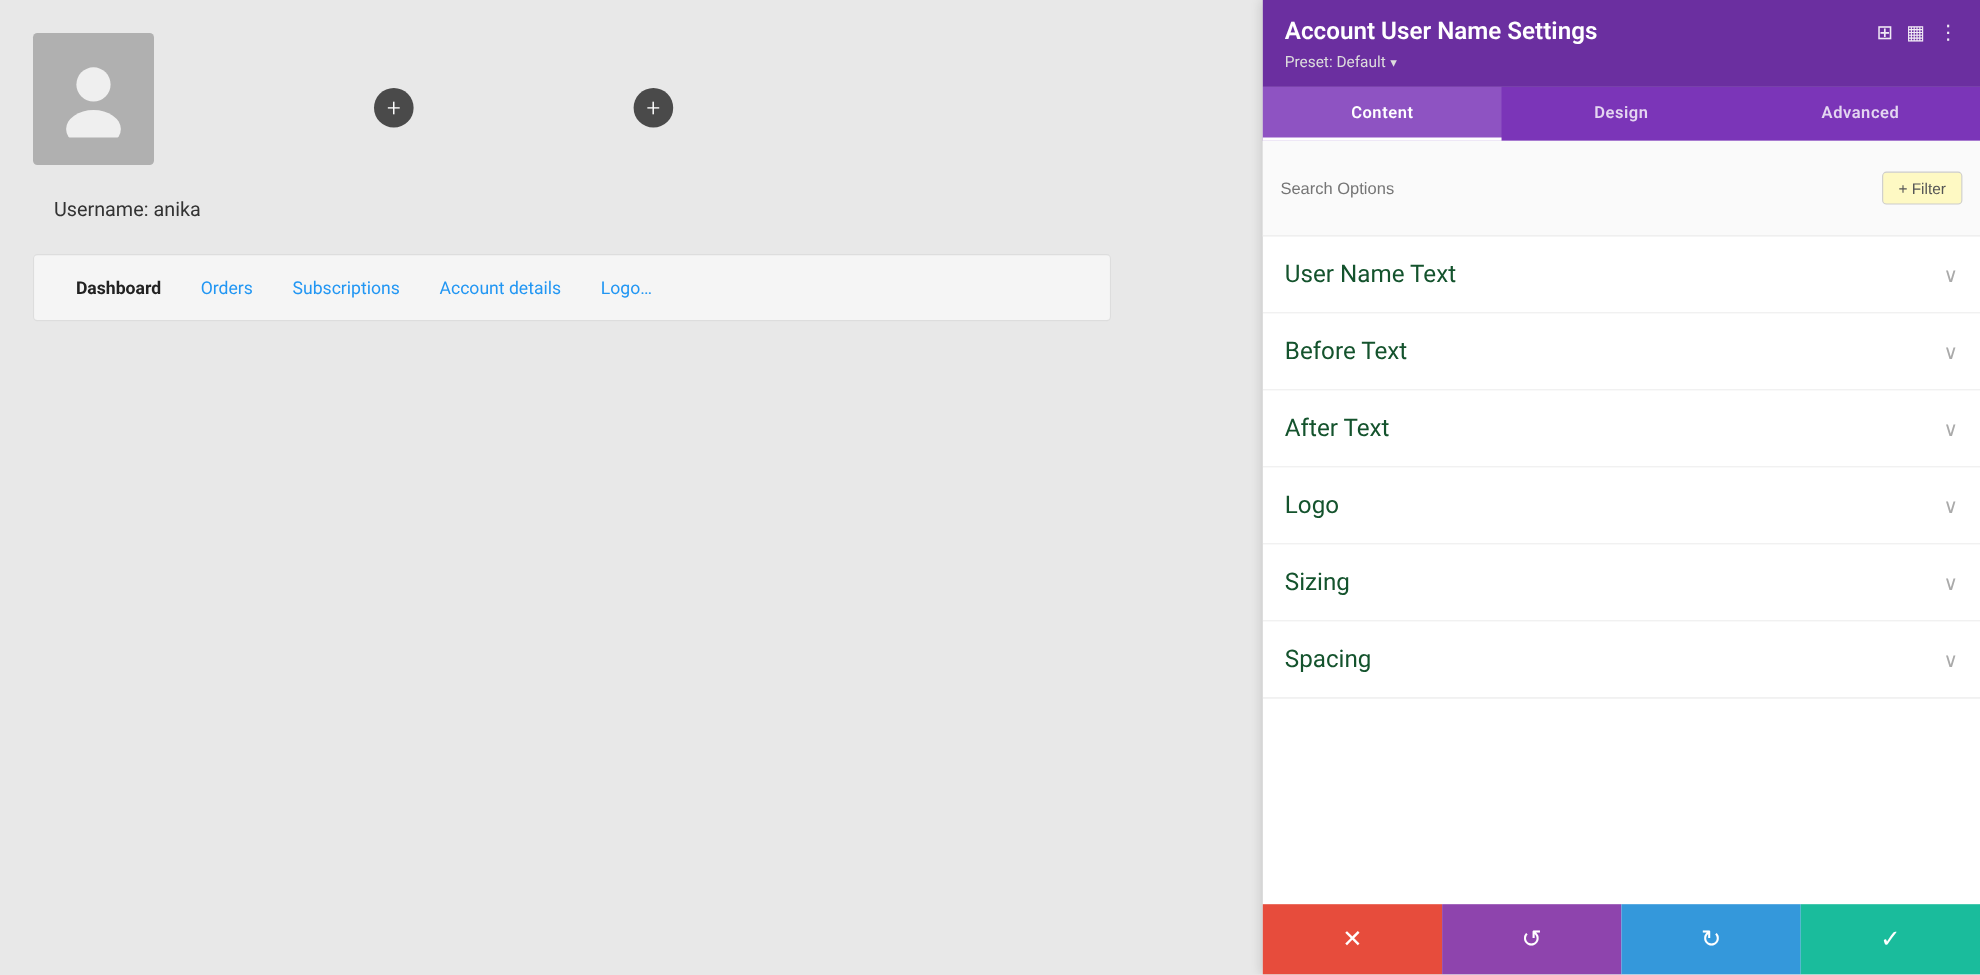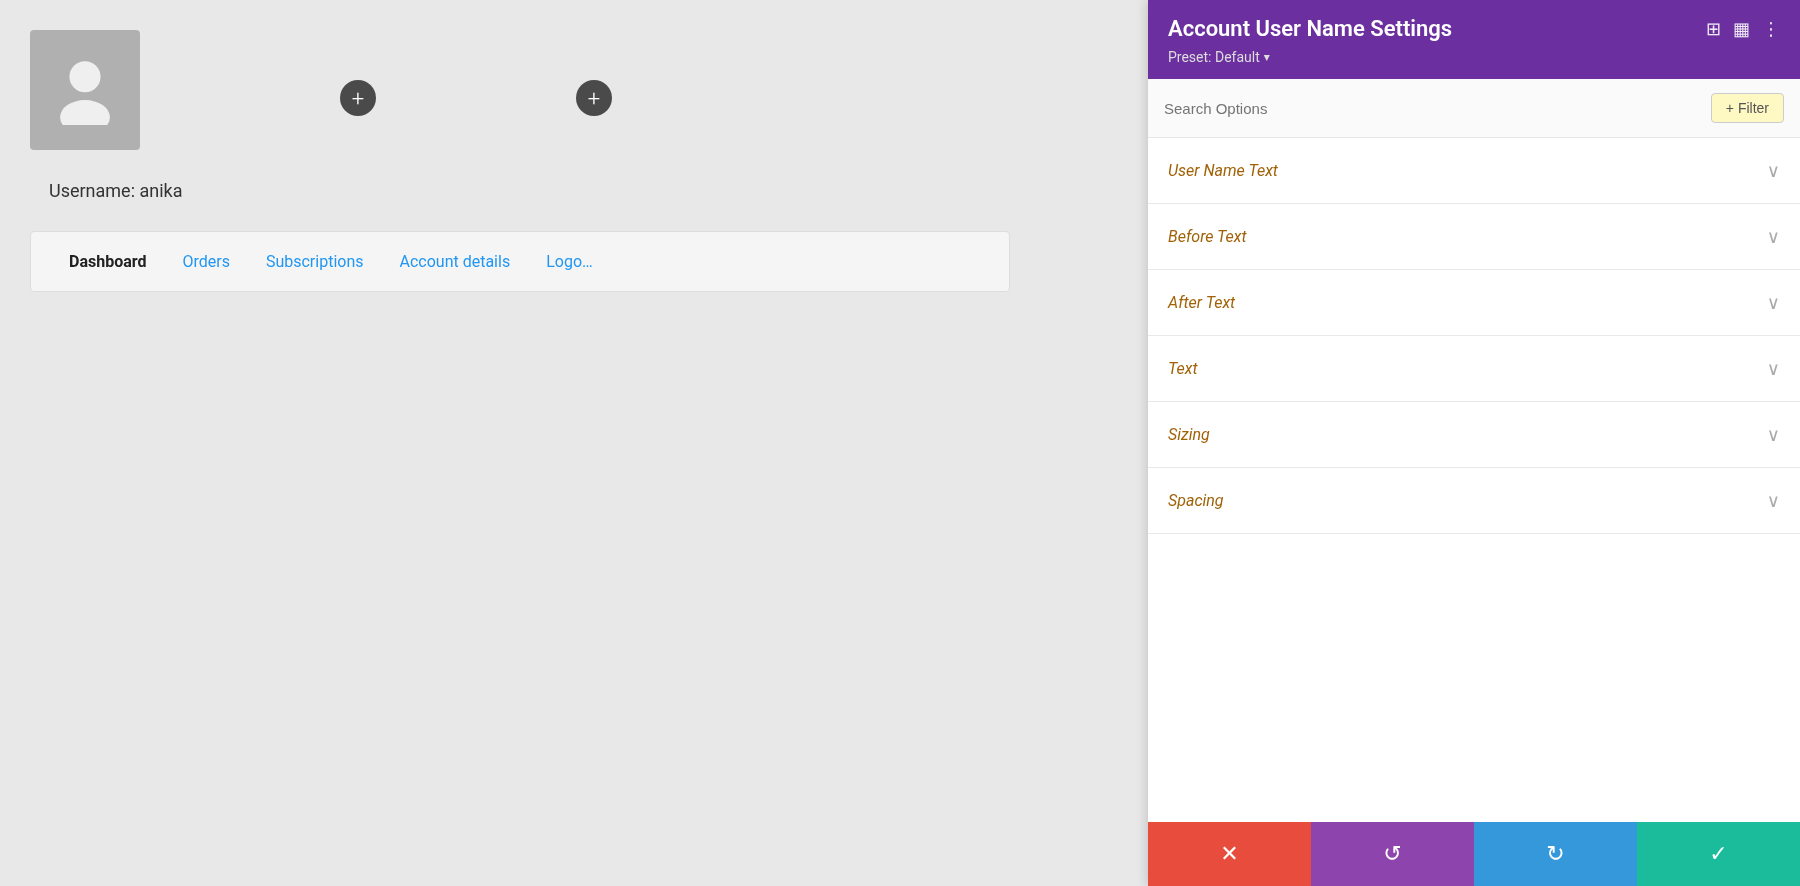--- a/index.html
+++ b/index.html
@@ -194,21 +194,21 @@
     }
 
     .panel-tab.active {
       color: #fff;
       background: rgba(255,255,255,0.15);
       border-bottom: 3px solid #fff;
     }
 
     
     .panel-search {
-      padding: 14px 16px;
+      padding: 28px 16px;
       border-bottom: 1px solid #e8e8e8;
       display: flex;
       align-items: center;
       justify-content: space-between;
       background: #fafafa;
     }
 
     .search-input {
       background: none;
       border: none;
@@ -241,24 +241,23 @@
       border-bottom: 1px solid #e8e8e8;
       padding: 22px 20px;
       display: flex;
       align-items: center;
       justify-content: space-between;
       cursor: pointer;
       background: #fff;
     }
 
     .accordion-label {
-      font-size: 16px;
-      color: #a16207;
+      font-size: 22px;
+      color: #14532d;
       font-weight: 400;
-      font-style: italic;
     }
 
     .accordion-chevron {
       color: #aaa;
       font-size: 18px;
     }
 
     
     .panel-toolbar {
       display: flex;
@@ -330,41 +329,46 @@
           <span class="panel-title-icon">▦</span>
           <span class="panel-title-icon">⋮</span>
         </div>
       </div>
       <div class="panel-preset">
         <span>Preset: Default</span>
         <span class="arrow">▾</span>
       </div>
     </div>
 
+    <div class="panel-tabs">
+      <div class="panel-tab active">Content</div>
+      <div class="panel-tab">Design</div>
+      <div class="panel-tab">Advanced</div>
+    </div>
 
     <div class="panel-search">
       <input class="search-input" type="text" placeholder="Search Options" style="">
       <button class="filter-btn">+ Filter</button>
     </div>
 
     <div class="accordion-list">
       <div class="accordion-item">
         <span class="accordion-label">User Name Text</span>
         <span class="accordion-chevron">∨</span>
       </div>
       <div class="accordion-item">
         <span class="accordion-label">Before Text</span>
         <span class="accordion-chevron">∨</span>
       </div>
       <div class="accordion-item">
         <span class="accordion-label">After Text</span>
         <span class="accordion-chevron">∨</span>
       </div>
       <div class="accordion-item">
-        <span class="accordion-label">Text</span>
+        <span class="accordion-label">Logo</span>
         <span class="accordion-chevron">∨</span>
       </div>
       <div class="accordion-item">
         <span class="accordion-label">Sizing</span>
         <span class="accordion-chevron">∨</span>
       </div>
       <div class="accordion-item">
         <span class="accordion-label">Spacing</span>
         <span class="accordion-chevron">∨</span>
       </div>

